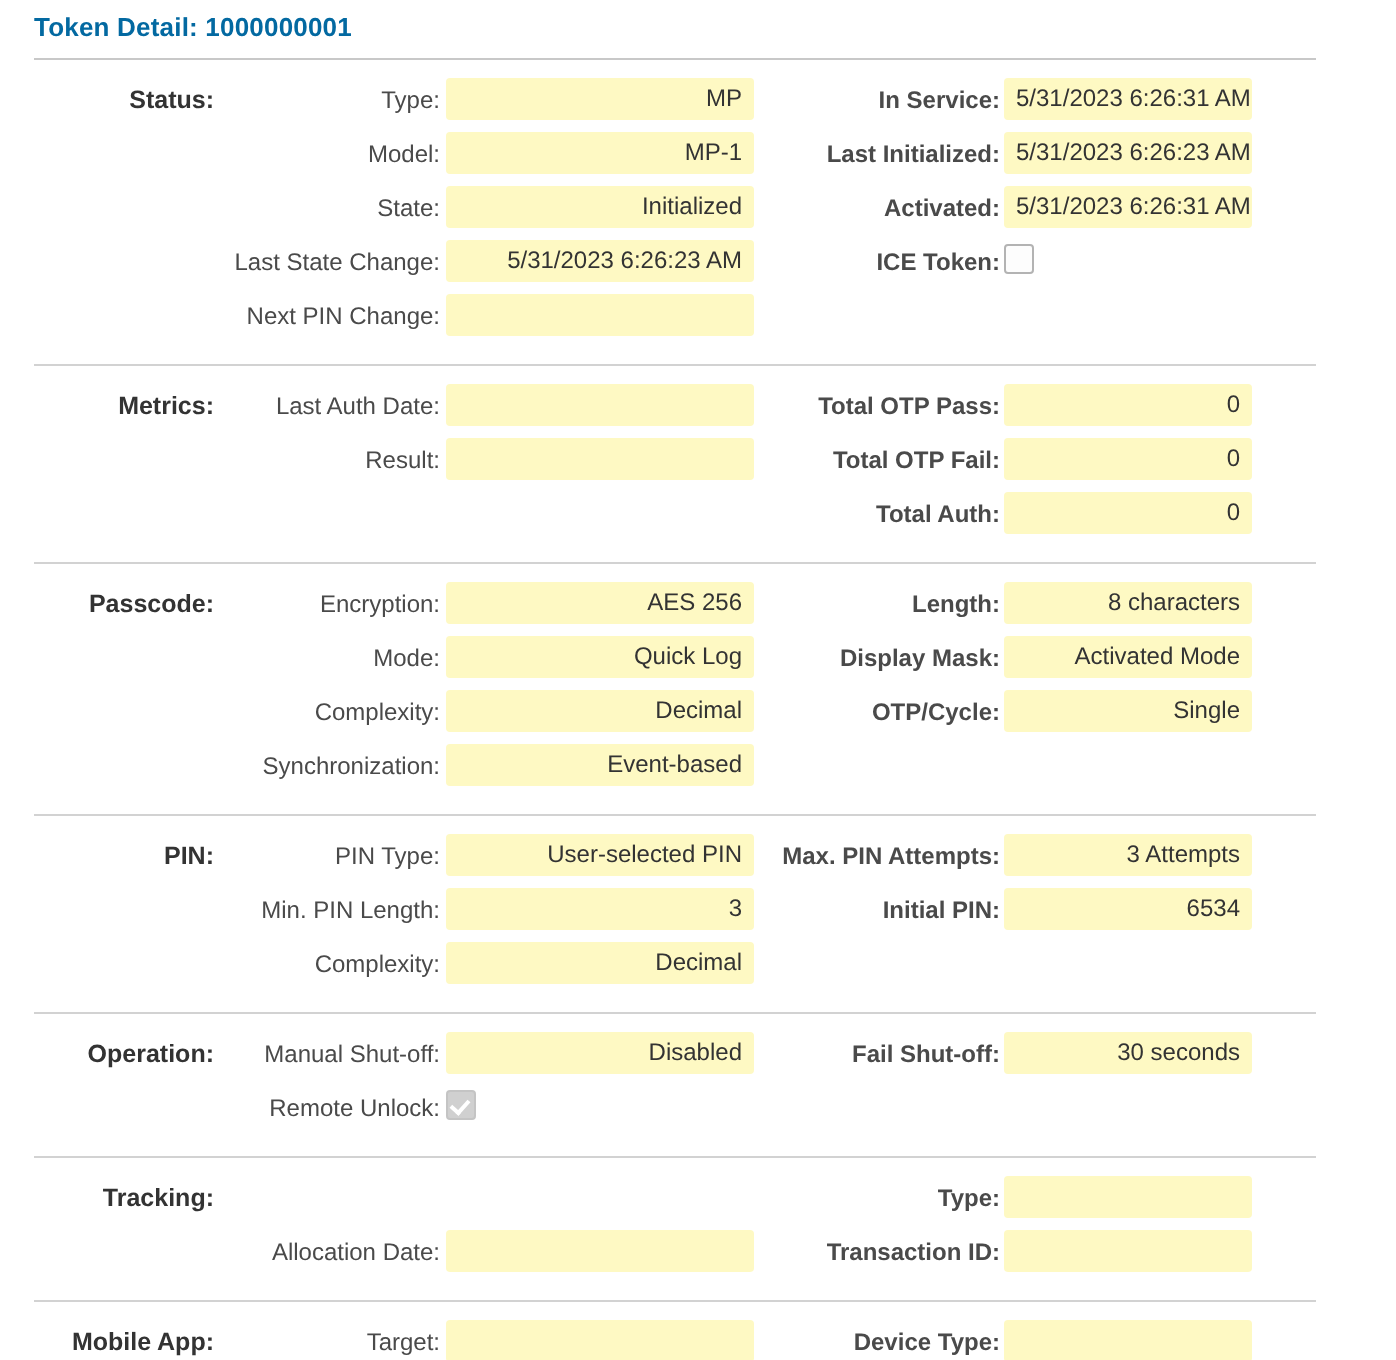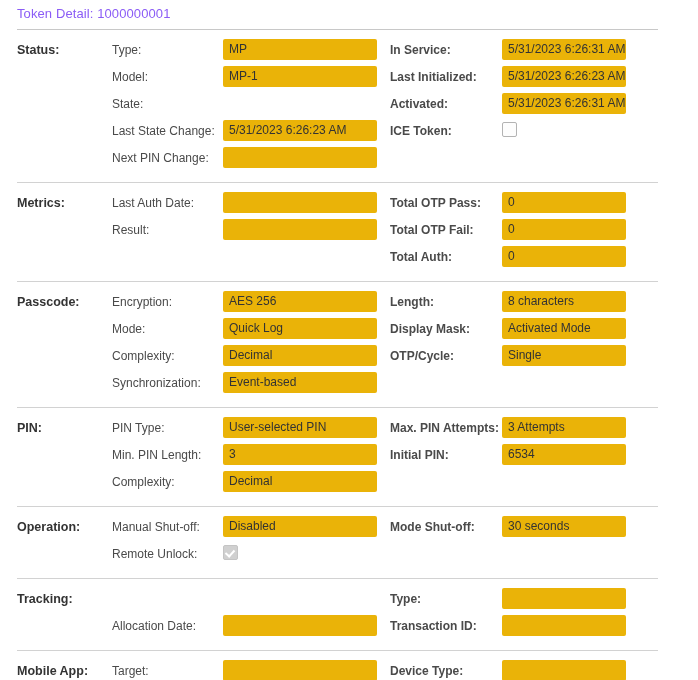--- a/index.html
+++ b/index.html
@@ -19,41 +19,42 @@
 
   #page {
     position: relative;
     width: 698px;
     height: 680px;
     box-sizing: border-box;
   }
 
   .page-title {
     font-size: 13px;
-    font-weight: normal;
-    color: #8b5cf6;
+    font-weight: bold;
+    color: #0369a1;
     padding: 6px 0 0 17px;
     line-height: 16px;
     letter-spacing: 0.1px;
   }
 
   .divider {
     height: 1px;
     background: #c8c8c8;
     margin: 7px 40px 0 17px;
   }
 
   .section {
     display: block;
     padding: 9px 0 8px 0;
   }
 
   .section-inner {
     position: relative;
     min-height: 10px;
+    text-align: right;
   }
 
   .section-label {
     position: absolute;
     left: 17px;
     top: 0;
     width: 90px;
     font-size: 12.5px;
     font-weight: bold;
     color: #333333;
@@ -90,21 +91,21 @@
     overflow: hidden;
   }
 
   .col-left  .fl { width: 108px; }
   .col-right .fl { width: 110px; font-weight: bold; }
 
   .fv {
     position: absolute;
     top: 0;
     height: 21px;
-    background: #eab308;
+    background: #fef9c3;
     border-radius: 2px;
     font-size: 12px;
     color: #333333;
     line-height: 21px;
     padding: 0 6px;
     box-sizing: border-box;
     white-space: nowrap;
     overflow: hidden;
   }
 
@@ -179,20 +180,21 @@
                 <span class="fv">MP-1</span>
               </div>
               <div class="cell col-right">
                 <span class="fl">Last Initialized:</span>
                 <span class="fv">5/31/2023 6:26:23 AM</span>
               </div>
             </div>
             <div class="row">
               <div class="cell col-left">
                 <span class="fl">State:</span>
+                <span class="fv">Initialized</span>
               </div>
               <div class="cell col-right">
                 <span class="fl">Activated:</span>
                 <span class="fv">5/31/2023 6:26:31 AM</span>
               </div>
             </div>
             <div class="row">
               <div class="cell col-left">
                 <span class="fl">Last State Change:</span>
                 <span class="fv">5/31/2023 6:26:23 AM</span>
@@ -327,21 +329,21 @@
       <div class="section">
         <div class="section-inner">
           <div class="section-label">Operation:</div>
           <div class="rows">
             <div class="row">
               <div class="cell col-left">
                 <span class="fl">Manual Shut-off:</span>
                 <span class="fv">Disabled</span>
               </div>
               <div class="cell col-right">
-                <span class="fl">Mode Shut-off:</span>
+                <span class="fl">Fail Shut-off:</span>
                 <span class="fv">30 seconds</span>
               </div>
             </div>
             <div class="row">
               <div class="cell col-left">
                 <span class="fl">Remote Unlock:</span>
                 <span class="cbox checked" role="checkbox" aria-checked="true"></span>
               </div>
             </div>
           </div>

